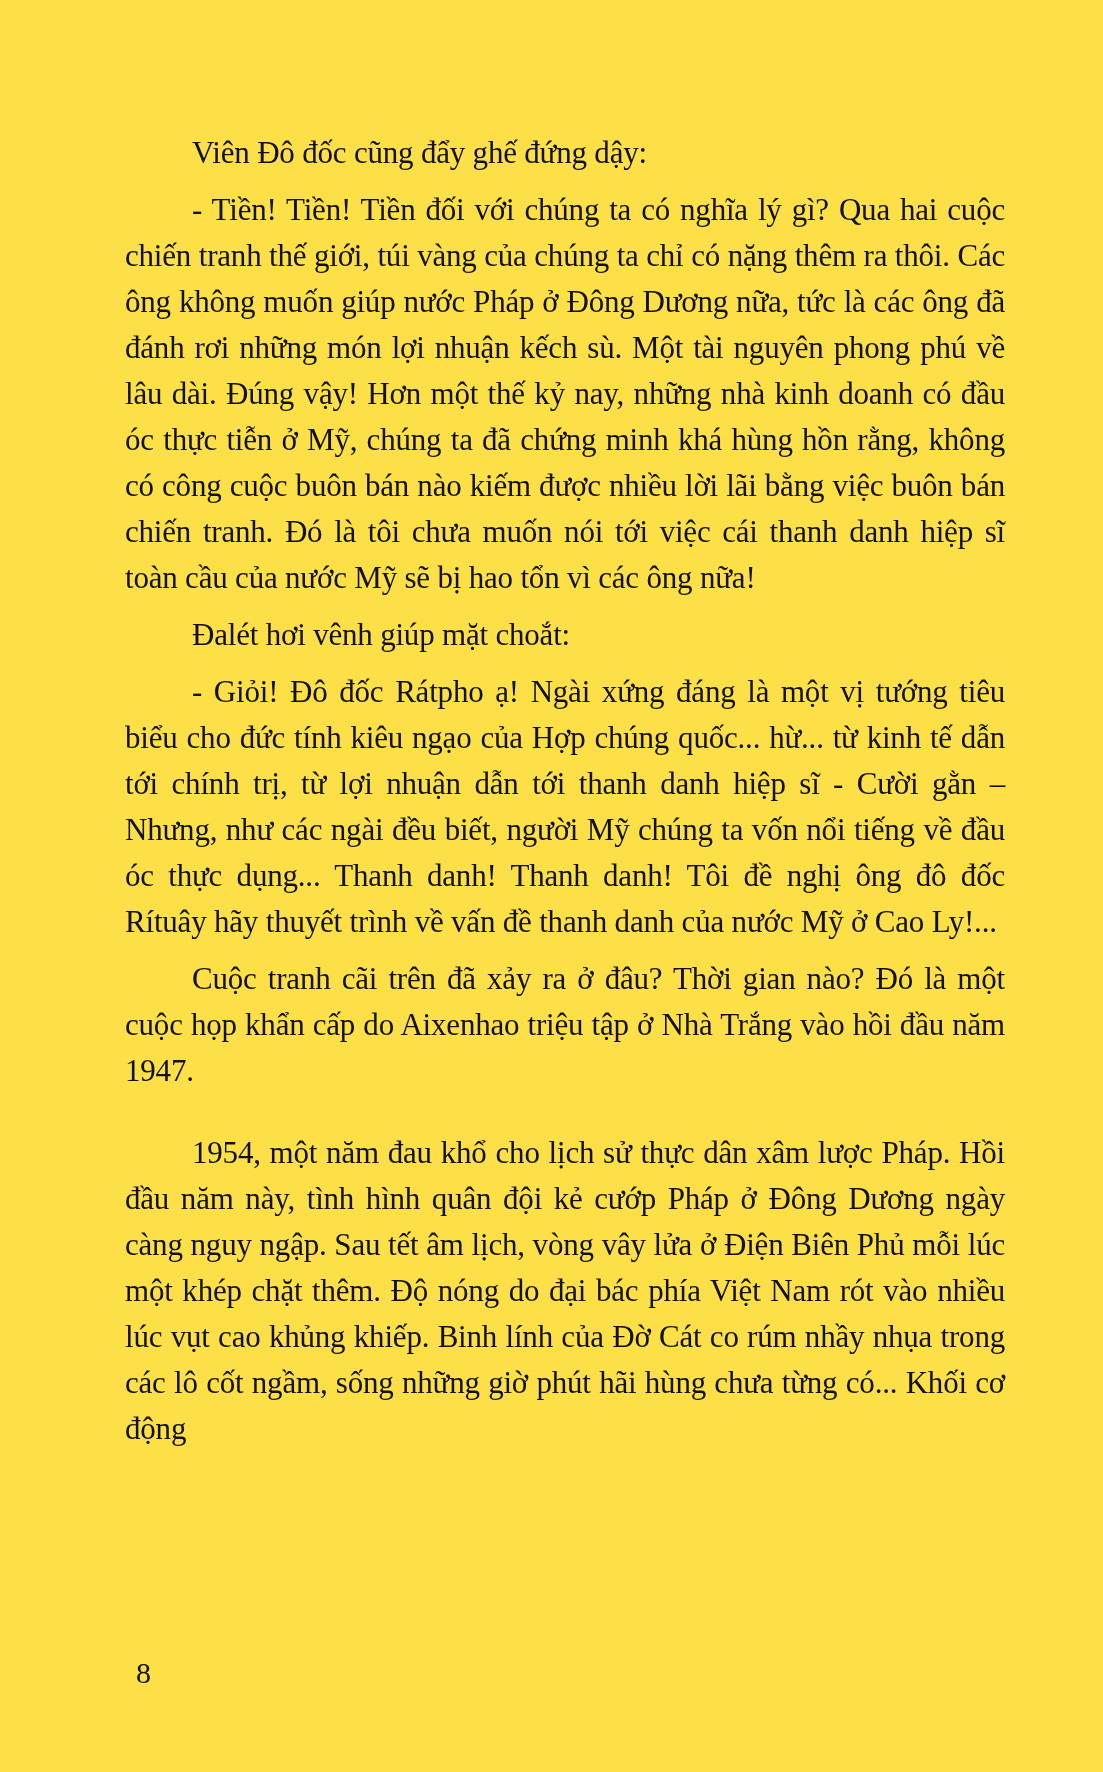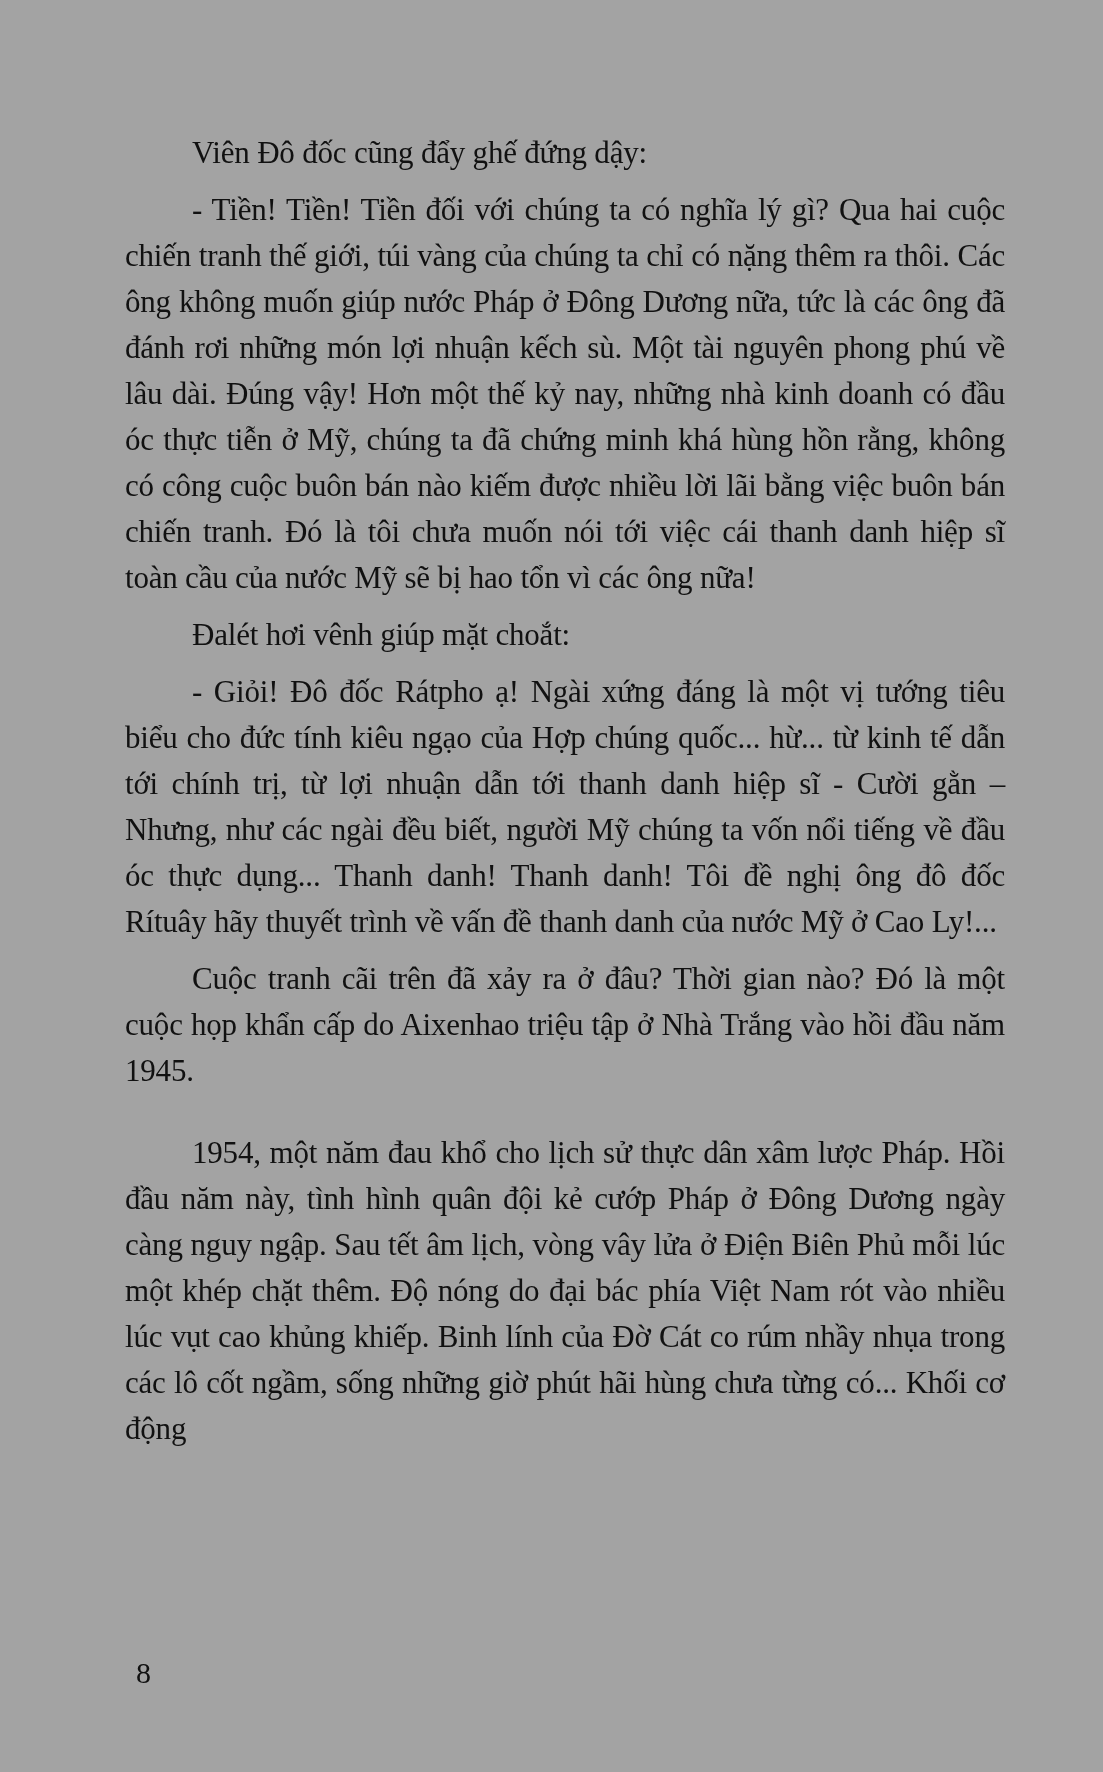--- a/index.html
+++ b/index.html
@@ -4,21 +4,21 @@
 <style>
   html, body {
     margin: 0;
     padding: 0;
     background: #e8e8e8;
   }
   .page {
     position: relative;
     width: 1103px;
     height: 1772px;
-    background: #a3a3a3;
+    background: #fde047;
     overflow: hidden;
     font-family: "Liberation Serif", "DejaVu Serif", serif;
     color: #111111;
   }
   .text-block {
     position: absolute;
     left: 125px;
     top: 130px;
     width: 880px;
   }
@@ -46,17 +46,17 @@
 </style>
 </head>
 <body>
 
 <div class="page">
   <div class="text-block">
     <p>Viên Đô đốc cũng đẩy ghế đứng dậy:</p>
     <p>- Tiền! Tiền! Tiền đối với chúng ta có nghĩa lý gì? Qua hai cuộc chiến tranh thế giới, túi vàng của chúng ta chỉ có nặng thêm ra thôi. Các ông không muốn giúp nước Pháp ở Đông Dương nữa, tức là các ông đã đánh rơi những món lợi nhuận kếch sù. Một tài nguyên phong phú về lâu dài. Đúng vậy! Hơn một thế kỷ nay, những nhà kinh doanh có đầu óc thực tiễn ở Mỹ, chúng ta đã chứng minh khá hùng hồn rằng, không có công cuộc buôn bán nào kiếm được nhiều lời lãi bằng việc buôn bán chiến tranh. Đó là tôi chưa muốn nói tới việc cái thanh danh hiệp sĩ toàn cầu của nước Mỹ sẽ bị hao tổn vì các ông nữa!</p>
     <p>Đalét hơi vênh giúp mặt choắt:</p>
     <p>- Giỏi! Đô đốc Rátpho ạ! Ngài xứng đáng là một vị tướng tiêu biểu cho đức tính kiêu ngạo của Hợp chúng quốc... hừ... từ kinh tế dẫn tới chính trị, từ lợi nhuận dẫn tới thanh danh hiệp sĩ - Cười gằn – Nhưng, như các ngài đều biết, người Mỹ chúng ta vốn nổi tiếng về đầu óc thực dụng... Thanh danh! Thanh danh! Tôi đề nghị ông đô đốc Rítuây hãy thuyết trình về vấn đề thanh danh của nước Mỹ ở Cao Ly!...</p>
-    <p>Cuộc tranh cãi trên đã xảy ra ở đâu? Thời gian nào? Đó là một cuộc họp khẩn cấp do Aixenhao triệu tập ở Nhà Trắng vào hồi đầu năm 1945.</p>
+    <p>Cuộc tranh cãi trên đã xảy ra ở đâu? Thời gian nào? Đó là một cuộc họp khẩn cấp do Aixenhao triệu tập ở Nhà Trắng vào hồi đầu năm 1947.</p>
     <p class="continues">1954, một năm đau khổ cho lịch sử thực dân xâm lược Pháp. Hồi đầu năm này, tình hình quân đội kẻ cướp Pháp ở Đông Dương ngày càng nguy ngập. Sau tết âm lịch, vòng vây lửa ở Điện Biên Phủ mỗi lúc một khép chặt thêm. Độ nóng do đại bác phía Việt Nam rót vào nhiều lúc vụt cao khủng khiếp. Binh lính của Đờ Cát co rúm nhầy nhụa trong các lô cốt ngầm, sống những giờ phút hãi hùng chưa từng có... Khối cơ động</p>
   </div>
   <div class="page-number">8</div>
 </div>
 
 </body></html>

